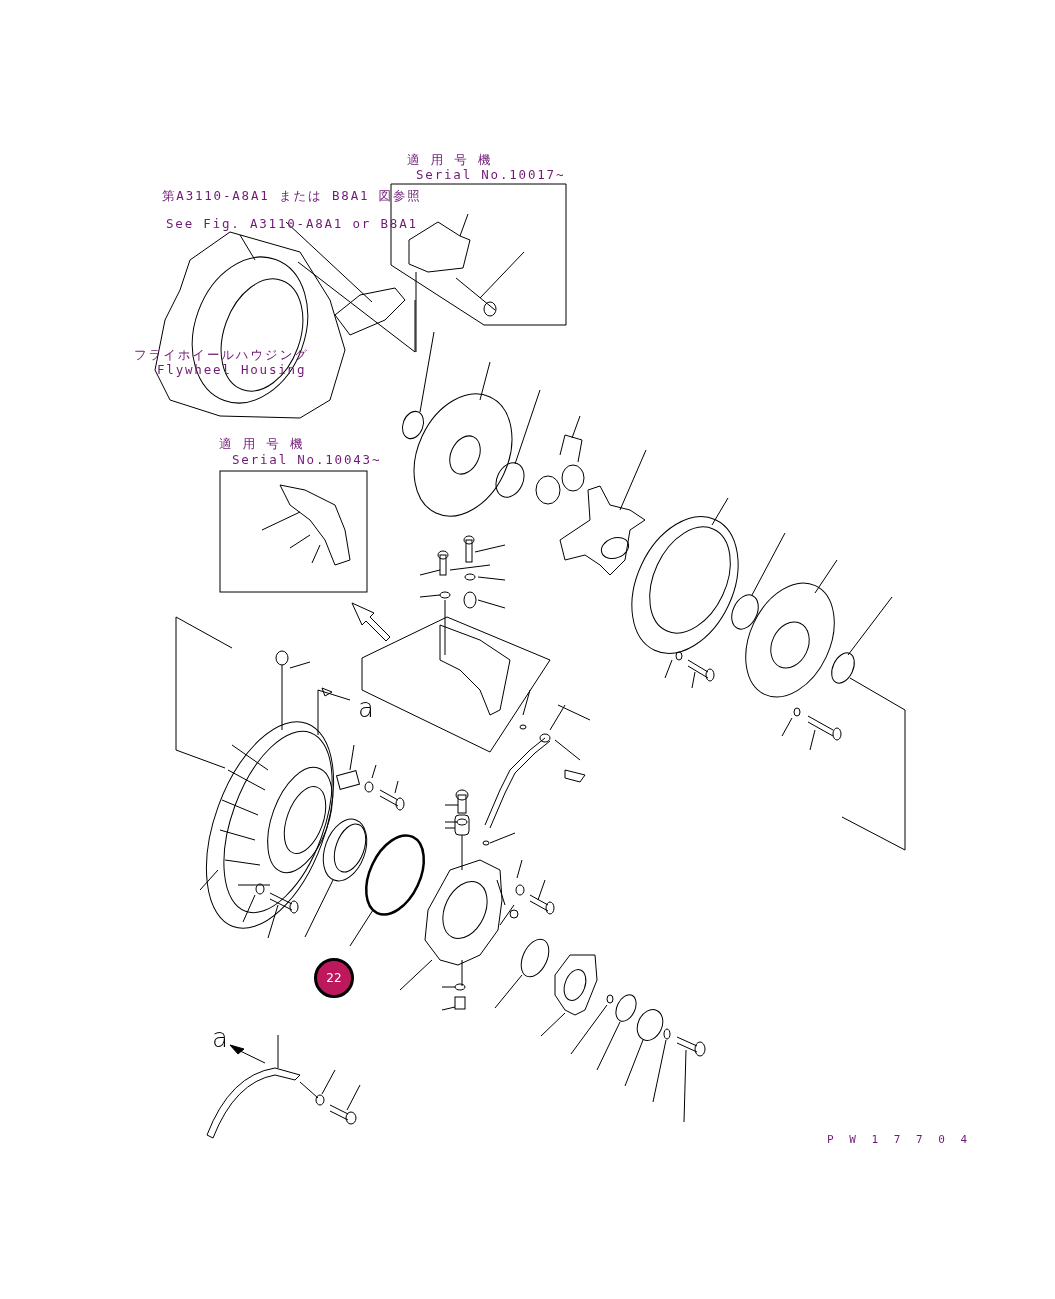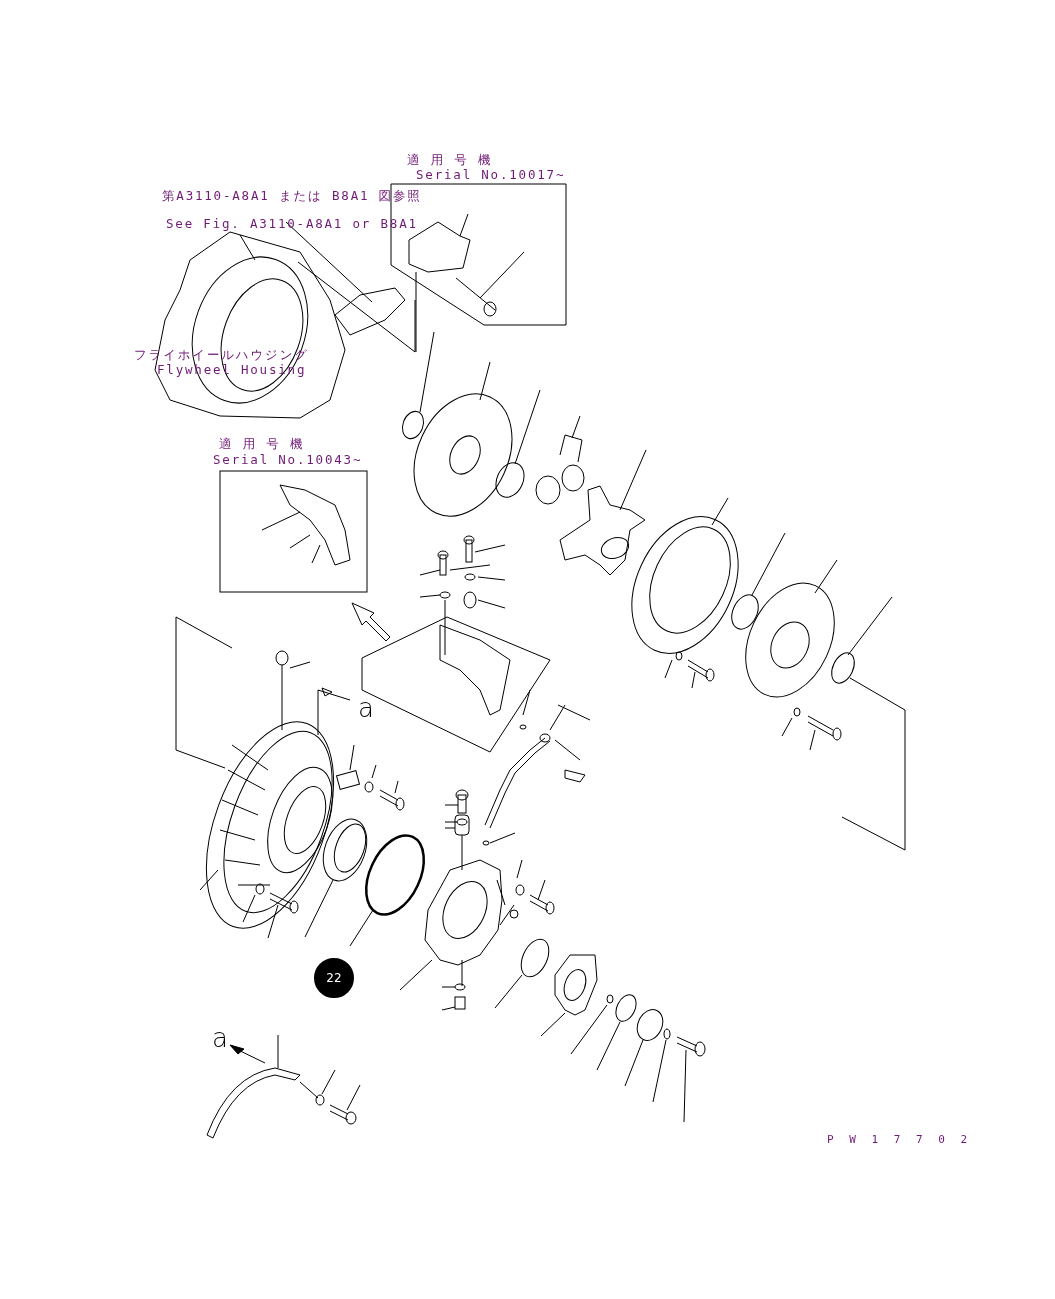--- a/index.html
+++ b/index.html
@@ -1,21 +1,21 @@
 <!DOCTYPE html>
 <html><head>
 <meta charset="utf-8">
 <style>
   html, body { margin: 0; padding: 0; background: #ffffff; }
   body { width: 1055px; height: 1299px; position: relative; overflow: hidden; font-family: "DejaVu Sans Mono", monospace; color: #000; }
   .lbl { position: absolute; font-family: "DejaVu Sans Mono", monospace; font-size: 12.5px; letter-spacing: 1.8px; line-height: 15px; white-space: pre; color: #701a75; }
   .small { font-size: 11px; letter-spacing: 4.5px; }
   .big-a { font-family: "DejaVu Sans", sans-serif; font-size: 26px; font-weight: 200; position: absolute; }
   svg.drawing { position: absolute; left: 0; top: 0; }
-  .callout { position: absolute; width: 34px; height: 34px; border-radius: 50%; background: #000000; border: 3px solid #000; color: #fff; font-family: "DejaVu Sans", sans-serif; font-size: 12px; display: flex; align-items: center; justify-content: center; box-sizing: content-box; cursor: pointer; }
+  .callout { position: absolute; width: 34px; height: 34px; border-radius: 50%; background: #be185d; border: 3px solid #000; color: #fff; font-family: "DejaVu Sans", sans-serif; font-size: 12px; display: flex; align-items: center; justify-content: center; box-sizing: content-box; cursor: pointer; }
 </style>
 </head>
 <body>
 
 <svg class="drawing" width="1055" height="1299" viewBox="0 0 1055 1299" fill="none" stroke="#000" stroke-width="1">
 
   <g>
     <path d="M190 260 L230 232 L300 252 L330 300 L345 350 L330 400 L300 418 L220 416 L170 400 L155 370 L165 320 L180 290 Z"></path>
     <ellipse cx="250" cy="330" rx="55" ry="75" transform="rotate(20 250 330)"></ellipse>
     <ellipse cx="262" cy="335" rx="38" ry="58" transform="rotate(20 262 335)"></ellipse>
@@ -206,20 +206,20 @@
   <line x1="347" y1="1110" x2="360" y2="1085"></line>
 </svg>
 
 <div class="lbl" style="left:162px; top:188px;">第A3110-A8A1 または B8A1 図参照</div>
 <div class="lbl" style="left:154px; top:216px;margin-left:12px;">See Fig. A3110-A8A1 or B8A1</div>
 <div class="lbl" style="left:407px; top:152px;">適 用 号 機</div>
 <div class="lbl" style="left:416px; top:167px;">Serial No.10017~</div>
 <div class="lbl" style="left:134px; top:347px;">フライホイールハウジング</div>
 <div class="lbl" style="left:157px; top:362px;">Flywheel Housing</div>
 <div class="lbl" style="left:219px; top:436px;">適 用 号 機</div>
-<div class="lbl" style="left:213px; top:452px;">Serial No.10043~</div>
+<div class="lbl" style="left:232px; top:452px;">Serial No.10043~</div>
 <div class="big-a" style="left:358px; top:693px;">a</div>
 <div class="big-a" style="left:212px; top:1023px;">a</div>
-<div class="lbl small" style="left:827px; top:1132px;">P W 1 7 7 0 2</div>
+<div class="lbl small" style="left:827px; top:1132px;">P W 1 7 7 0 4</div>
 
 <div class="callout" style="left:314px; top:958px;">
   <span>22</span>
 </div>
 
 </body></html>

